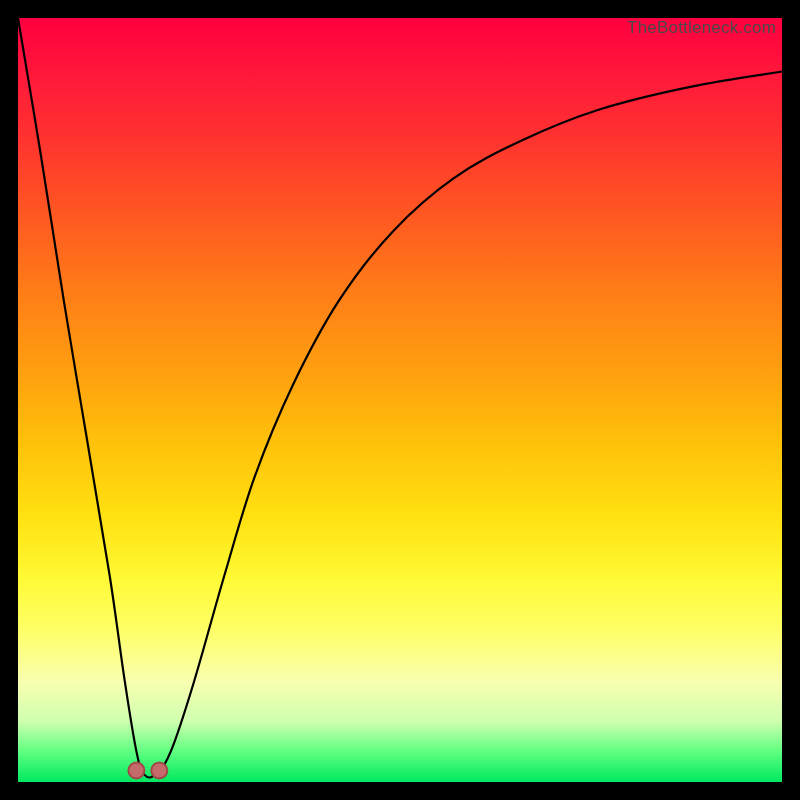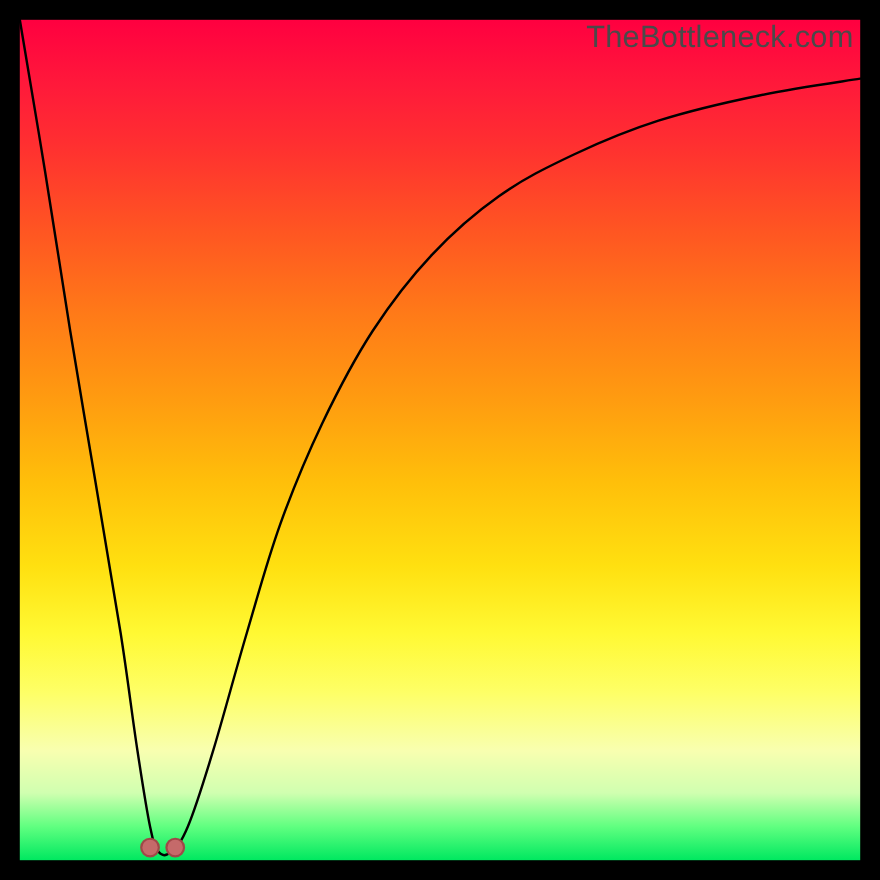--- a/index.html
+++ b/index.html
@@ -31,21 +31,21 @@
       #d0ffb0 92%,
       #60ff80 96%,
       #00e860 100%
     );
   }
   .watermark {
     position: absolute;
     top: 0px;
     right: 6px;
     font-family: Arial, Helvetica, sans-serif;
-    font-size: 28px;
+    font-size: 17px;
     font-weight: 500;
     color: #4a4a4a;
     letter-spacing: 0.2px;
     pointer-events: none;
     user-select: none;
   }
   svg.overlay {
     position: absolute;
     left: 0; top: 0;
     width: 764px; height: 764px;

